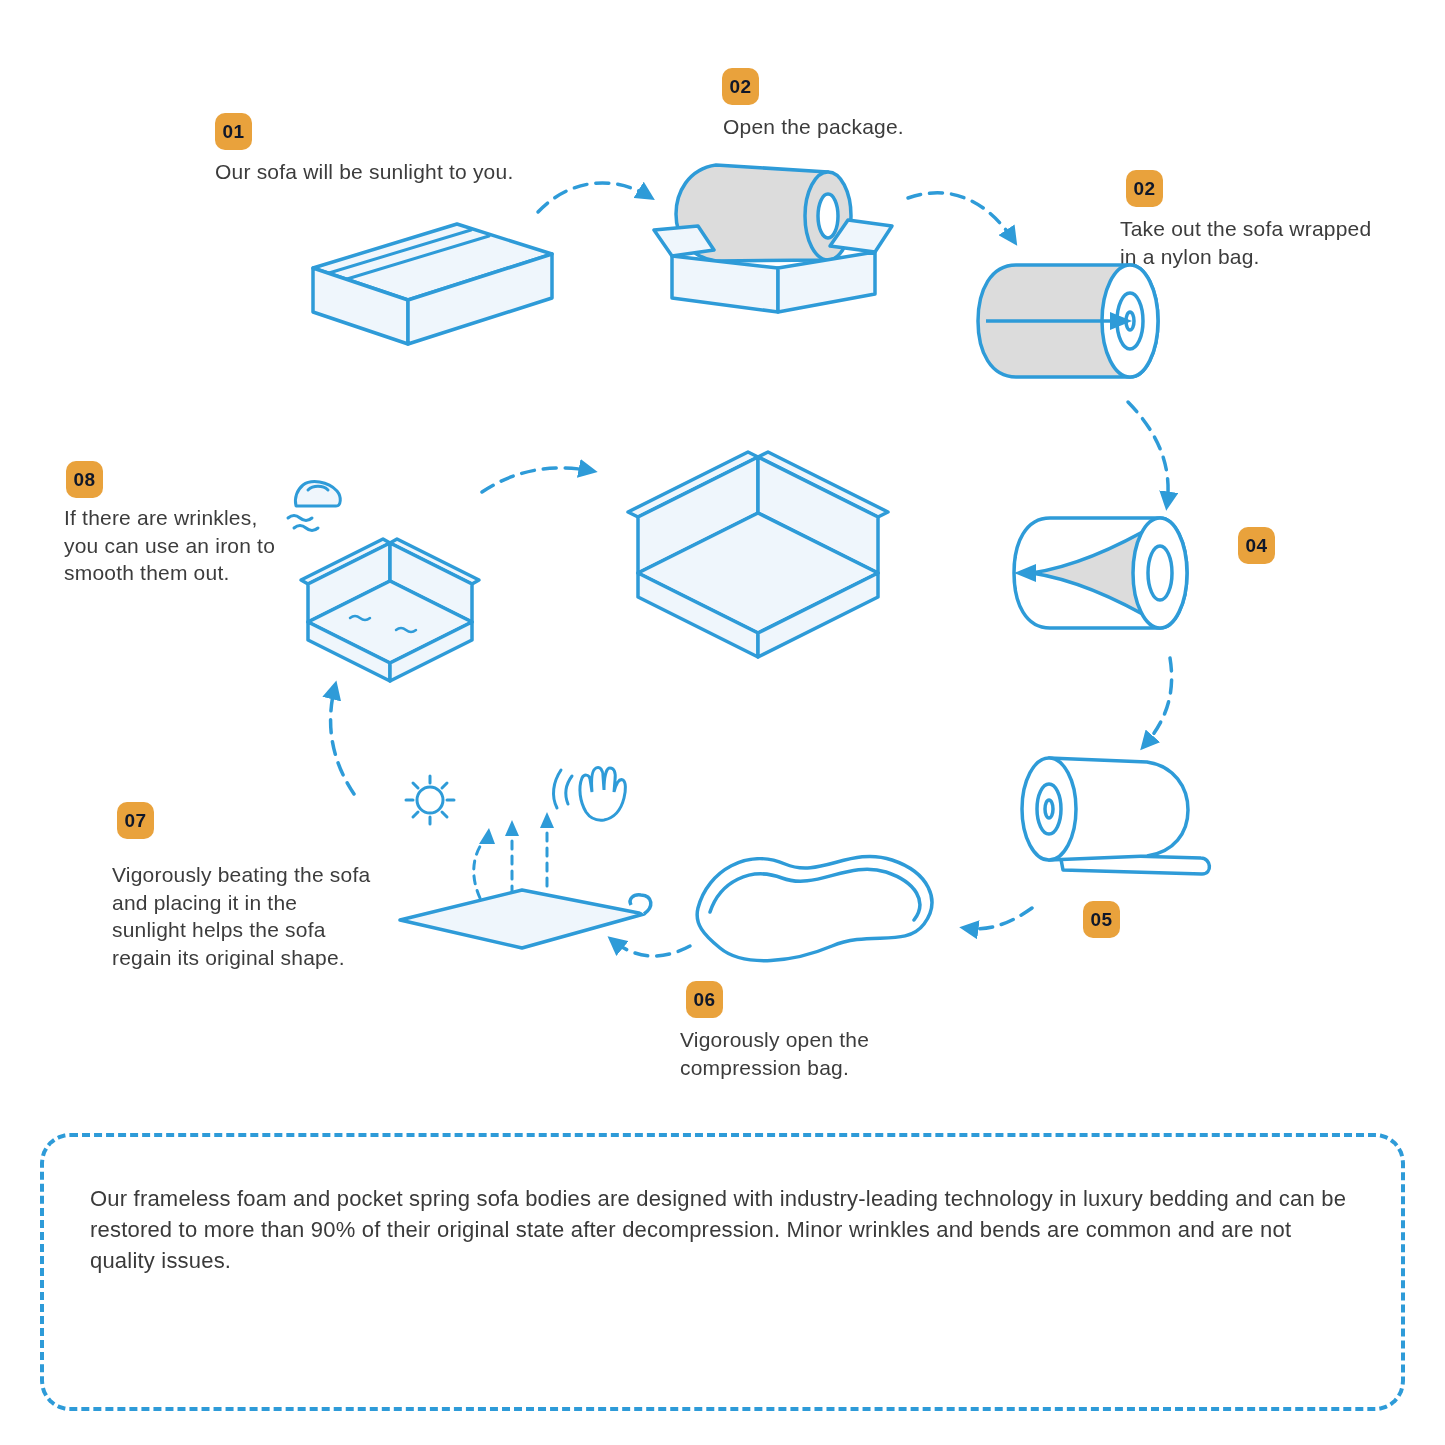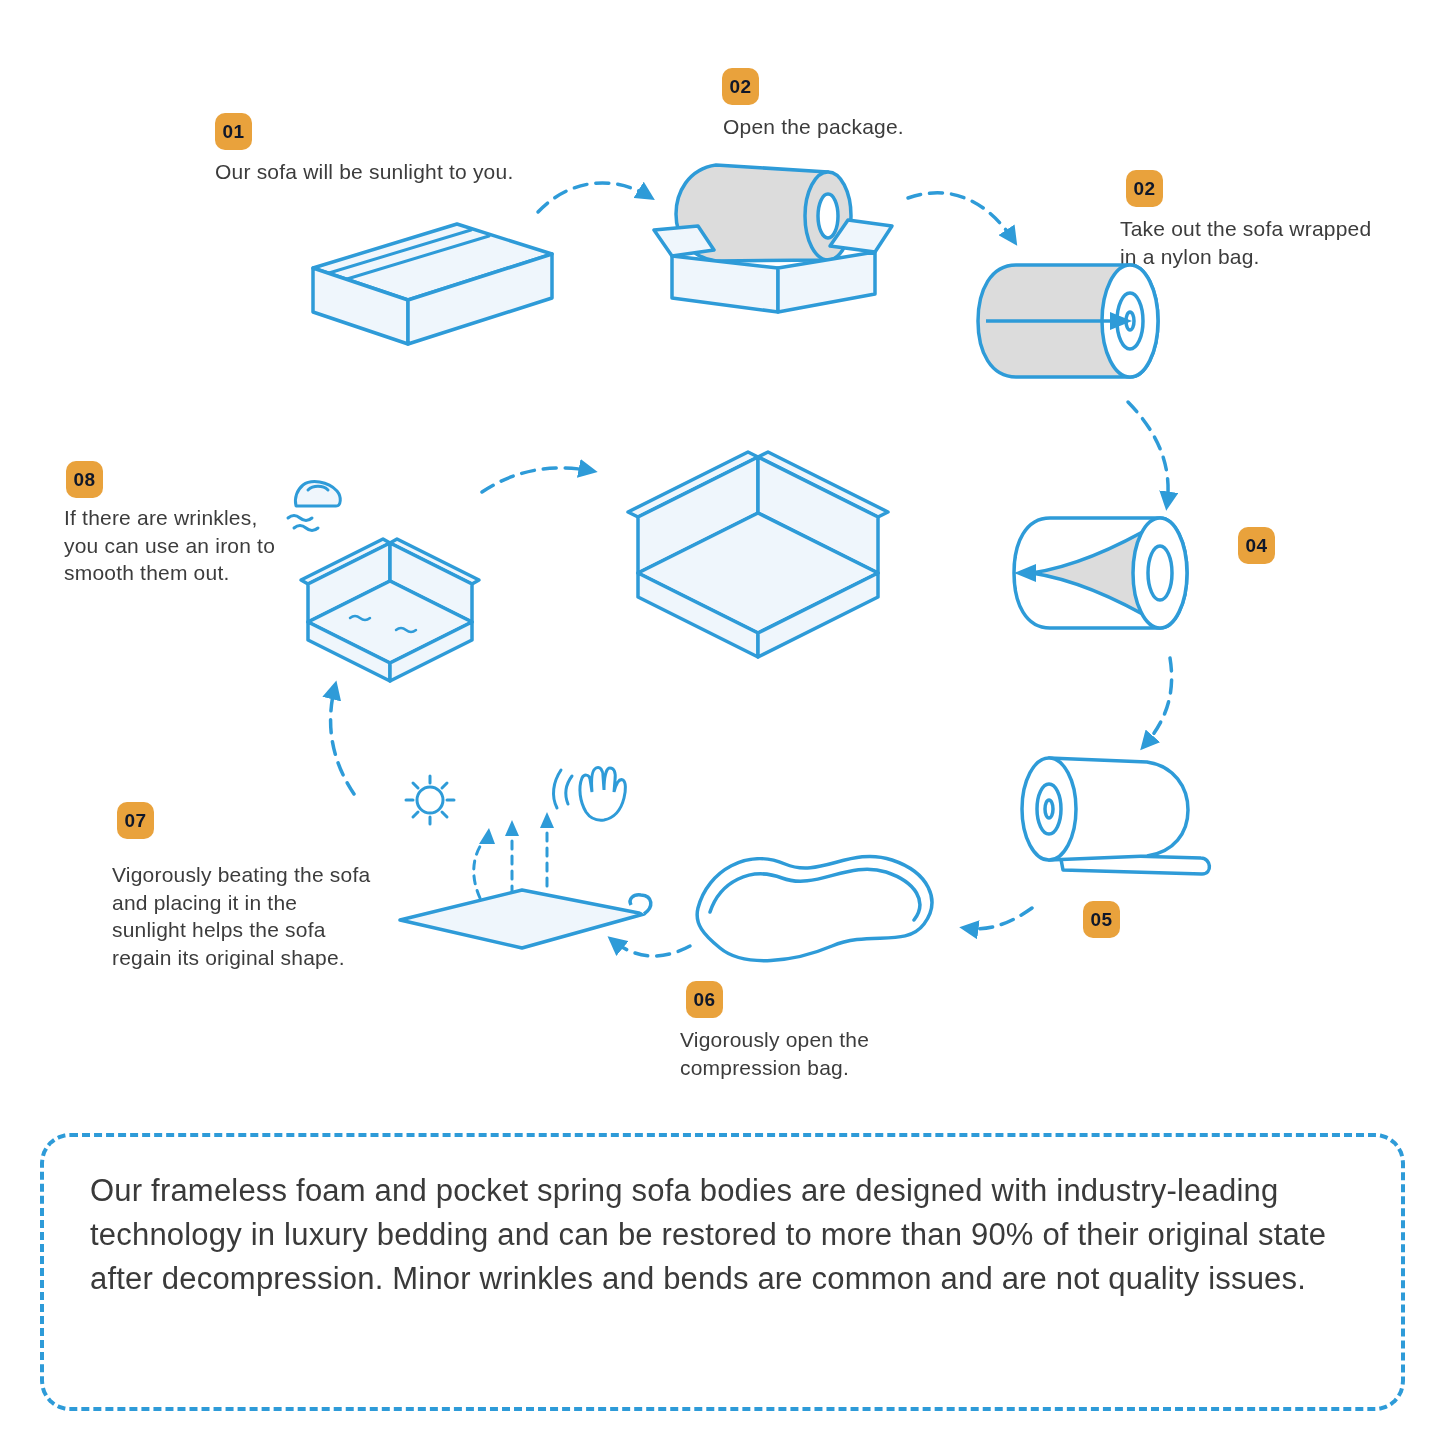--- a/index.html
+++ b/index.html
@@ -22,21 +22,21 @@
   .nowrap { white-space:nowrap; }
   .illus { position:absolute; color:var(--accent,#2E9BD8); }
   .illus svg, .arrows svg { display:block; width:100%; height:100%; }
   .arrows { position:absolute; inset:0; pointer-events:none; color:var(--accent,#2E9BD8); }
   .tips {
     position:absolute; left:40px; top:1133px; width:1365px; height:278px;
     border:4px dashed var(--accent,#2E9BD8); border-radius:30px;
     padding:32px 46px; background:#fff;
   }
   .tips-title { color:var(--accent,#2E9BD8); font-size:47px; font-weight:bold; letter-spacing:1px; }
-  .tips-body { font-size:31px; color:#3a3a3a; line-height:1.42; max-width:1295px; letter-spacing:.2px; }
+  .tips-body { margin-top:14px; font-size:22px; color:#3a3a3a; line-height:1.42; max-width:1295px; letter-spacing:.2px; }
 </style>
 </head>
 <body>
 
 <div class="canvas">
 
   <div class="arrows">
     <svg viewBox="0 0 1445 1445">
       <defs>
         <marker id="ah" viewBox="0 0 10 10" refX="7" refY="5" markerWidth="5.5" markerHeight="5.5" orient="auto-start-reverse">

